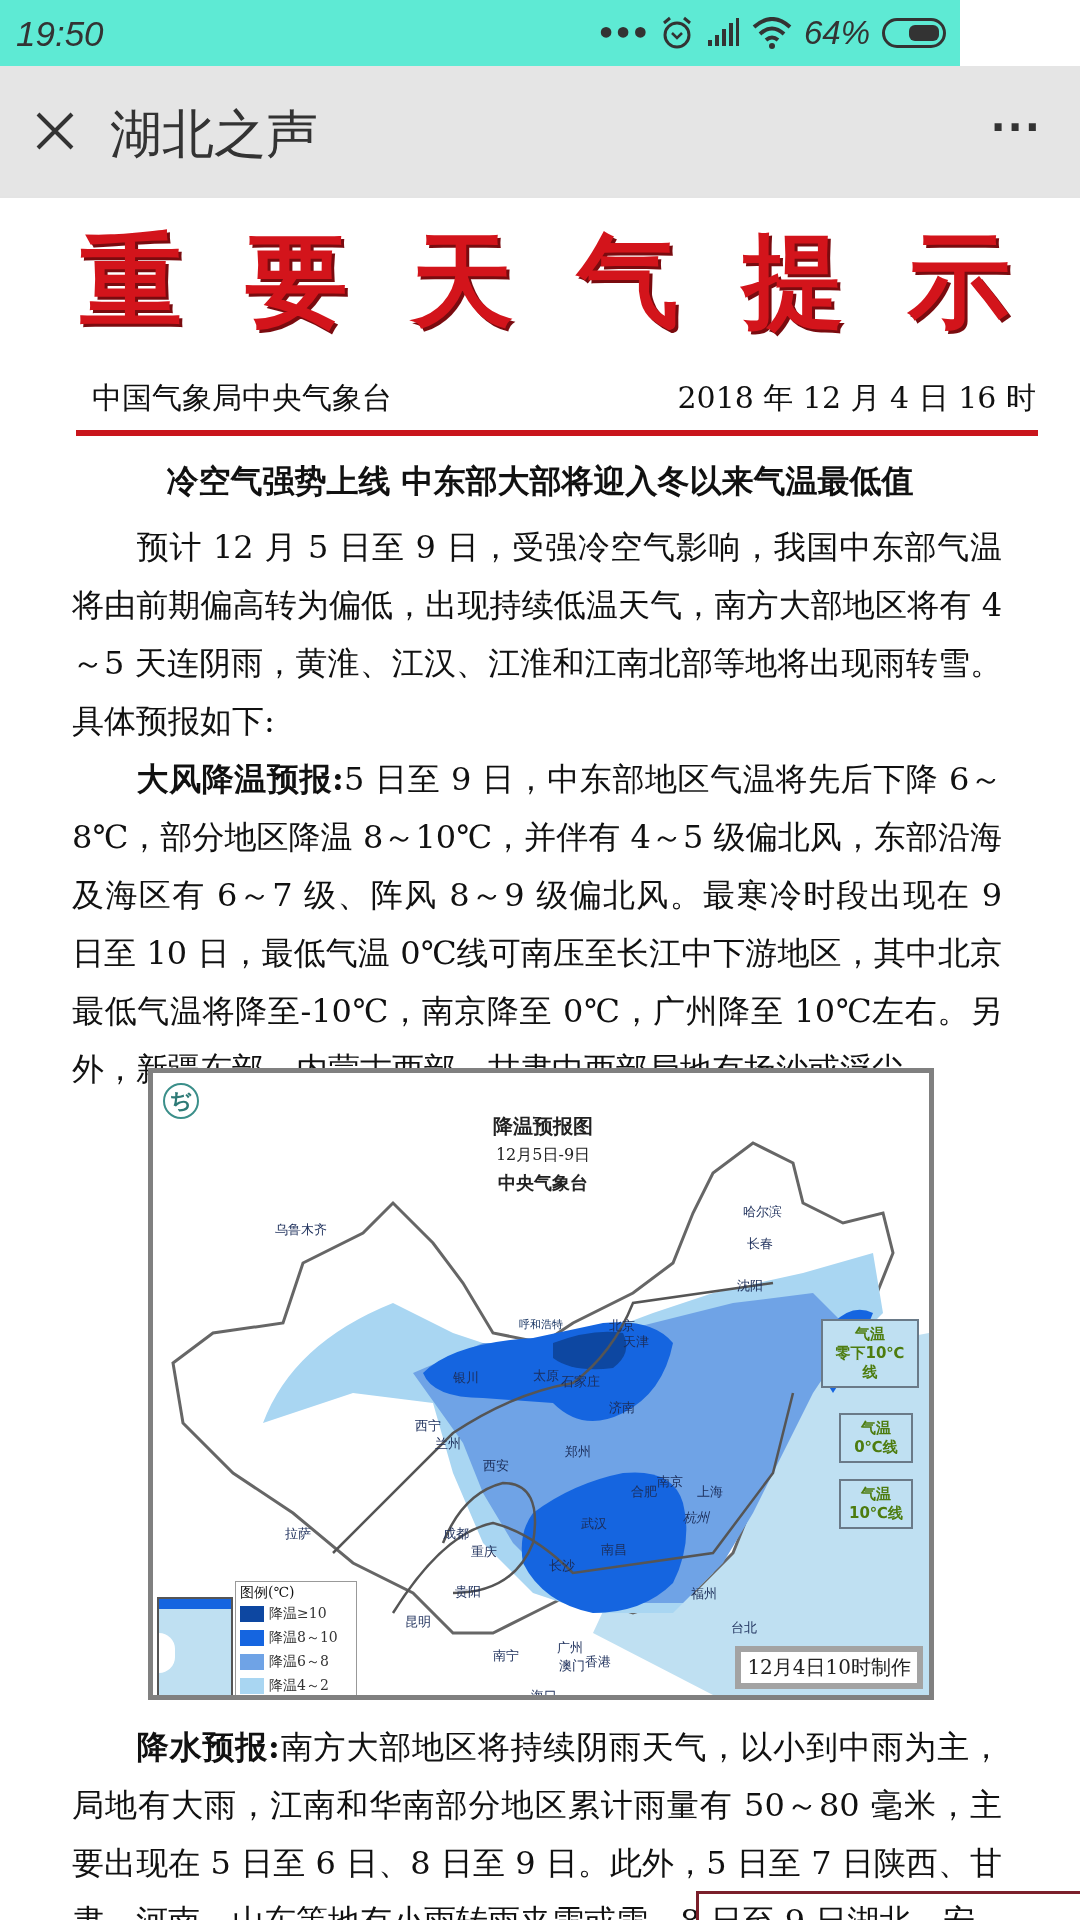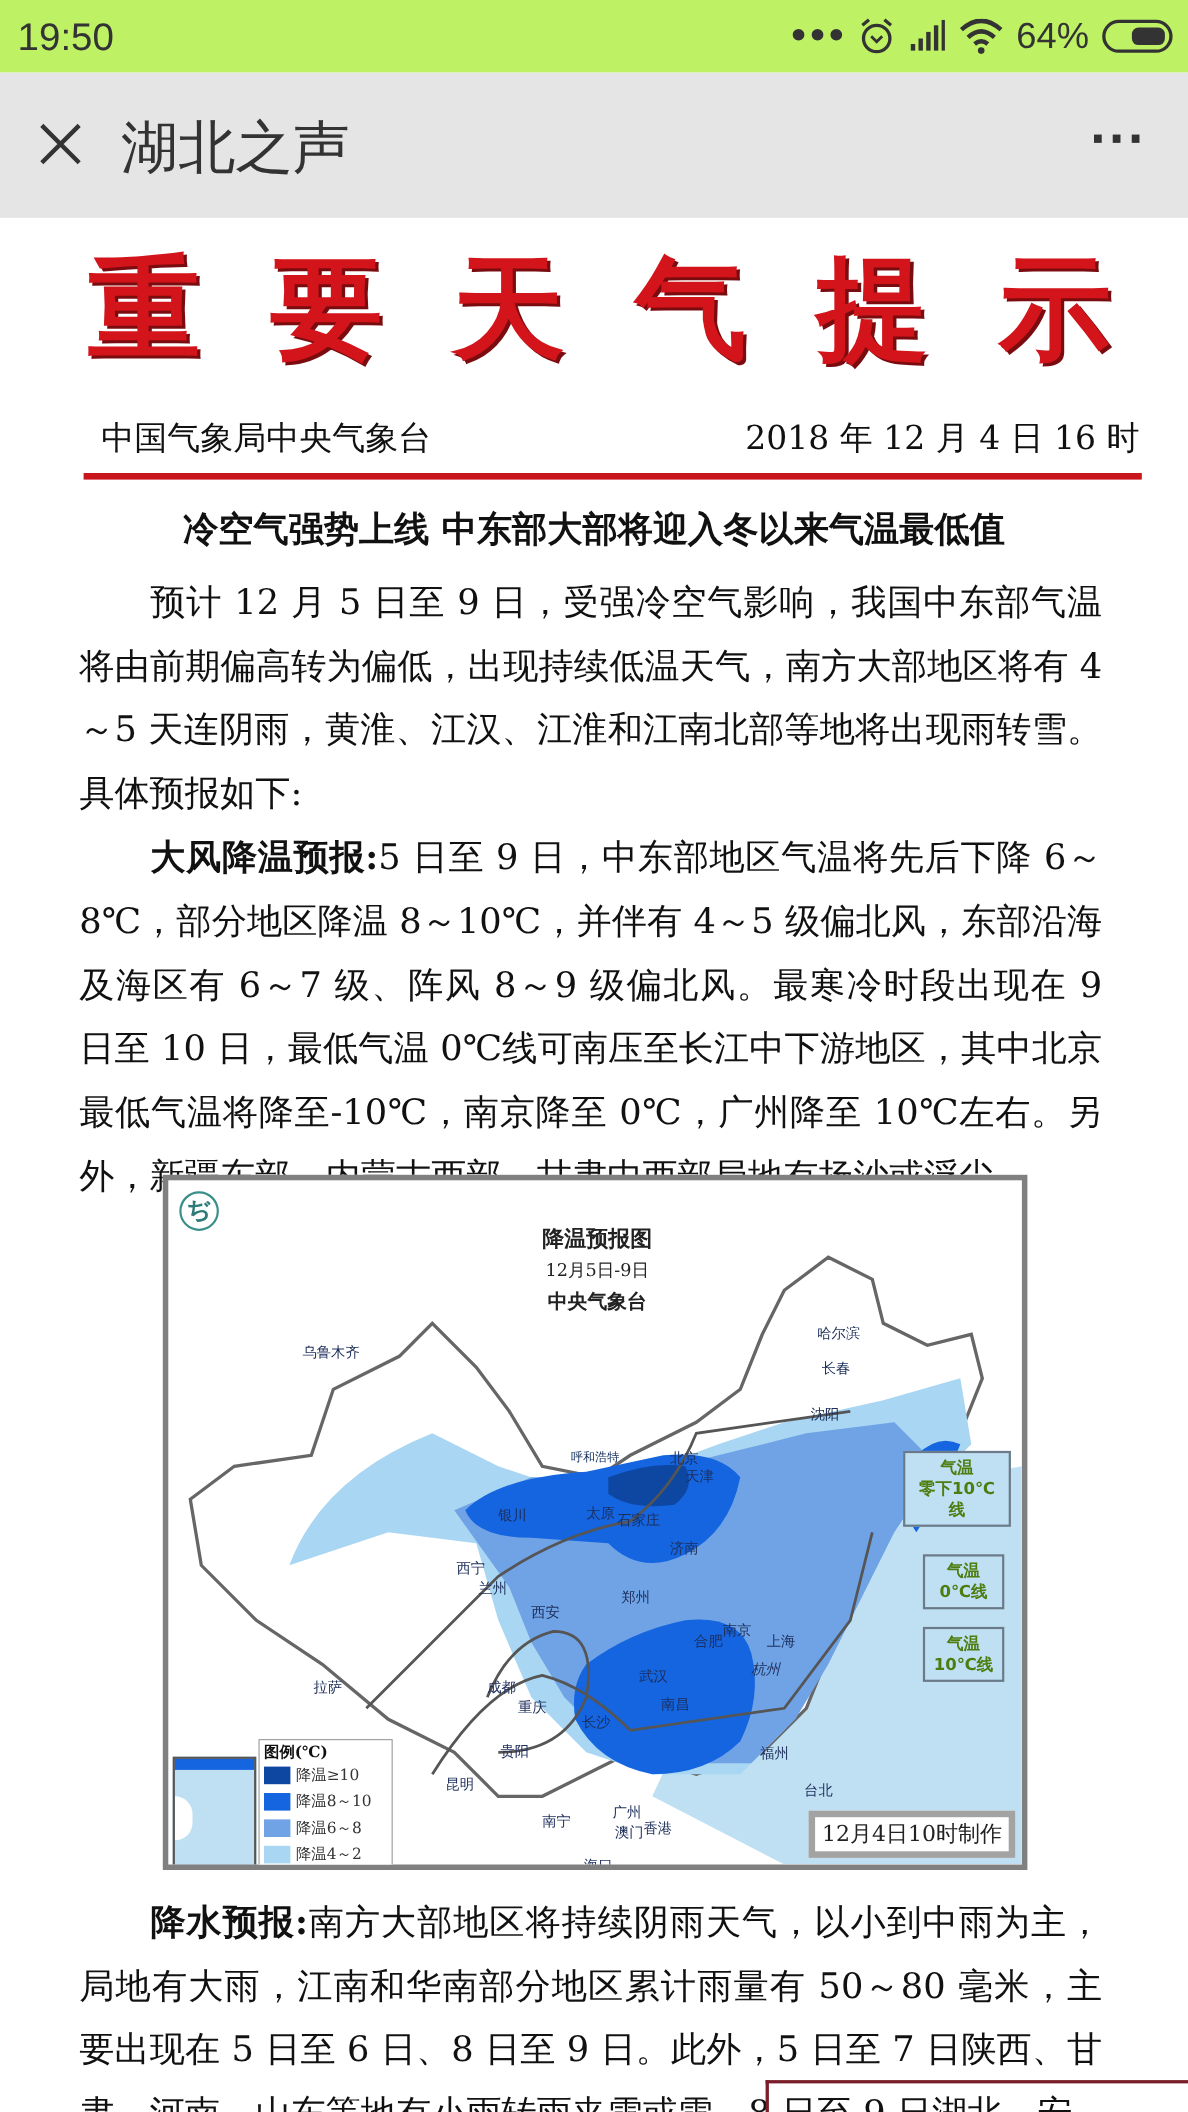--- a/index.html
+++ b/index.html
@@ -1,19 +1,19 @@
 <!DOCTYPE html>
 <html><head>
 <meta charset="utf-8">
 <style>
   * { box-sizing: border-box; margin: 0; padding: 0; }
   html, body { width: 1080px; height: 1920px; overflow: hidden; background: #ffffff; }
   body { font-family: "DejaVu Sans", "Liberation Sans", sans-serif; color: #111; position: relative; }
 
-  .statusbar { position: absolute; left: 0; top: 0; width: 1080px; height: 66px; background: #bef264; }
+  .statusbar { position: absolute; left: 0; top: 0; width: 960px; height: 66px; background: #5eead4; font-style: italic; }
   .statusbar .time { position: absolute; left: 16px; top: 14px; font-size: 35px; color: #333; font-family: "Liberation Sans", sans-serif; }
   .statusbar .right { position: absolute; right: 14px; top: 10px; height: 46px; display: flex; align-items: center; gap: 12px; color: #333; }
   .statusbar .dots { font-size: 30px; letter-spacing: -2px; font-weight: bold; }
   .statusbar .pct { font-size: 33px; font-family: "Liberation Sans", sans-serif; }
   .battery { width: 64px; height: 30px; border: 3px solid #333; border-radius: 15px; position: relative; }
   .battery .fill { position: absolute; right: 4px; top: 4px; width: 30px; height: 16px; background: #333; border-radius: 6px; }
 
   .navbar { position: absolute; left: 0; top: 66px; width: 1080px; height: 132px; background: #e5e5e5; border-bottom: 2px solid #e4e4e4; }
   .navbar .close { position: absolute; left: 30px; top: 40px; width: 50px; height: 50px; }
   .navbar .title { position: absolute; left: 110px; top: 34px; font-size: 52px; color: #333; }
@@ -34,21 +34,21 @@
   .para b { font-weight: bold; }
 
   .mapframe { position: absolute; left: 148px; top: 870px; width: 786px; height: 632px; border: 5px solid #808080; background: #ffffff; overflow: hidden; }
   .mapframe svg { position: absolute; left: 0; top: 0; }
   .maptitle { position: absolute; left: 290px; top: 40px; width: 200px; text-align: center; font-size: 20px; color: #222; font-weight: bold; }
   .mapsub { position: absolute; left: 290px; top: 72px; width: 200px; text-align: center; font-size: 16px; color: #222; font-family: "DejaVu Serif", serif; }
   .maporg { position: absolute; left: 290px; top: 98px; width: 200px; text-align: center; font-size: 18px; color: #222; font-weight: bold; }
   .city { position: absolute; font-size: 13px; color: #1c2e5a; white-space: nowrap; }
   .callout { position: absolute; background: #bfe0f2; border: 2px solid #6a7a88; font-size: 15px; font-weight: bold; color: #4d7c0f; text-align: center; line-height: 19px; padding: 4px 6px; }
   .legend { position: absolute; left: 82px; top: 508px; width: 122px; height: 118px; background: #fff; border: 1px solid #999; padding: 2px 4px; }
-  .legend .lt { font-size: 14px; font-weight: bold; font-family: "DejaVu Serif", serif; color: #111; }
+  .legend .lt { font-size: 14px; font-weight: normal; font-family: "DejaVu Serif", serif; color: #111; }
   .legend .row { display: flex; align-items: center; height: 24px; gap: 5px; }
   .legend .sw { width: 24px; height: 16px; }
   .legend .lbl { font-size: 14px; color: #333; font-family: "DejaVu Serif", serif; }
   .inset { position: absolute; left: 4px; top: 524px; width: 76px; height: 100px; border: 2px solid #555; background: #bfe0f2; overflow: hidden; }
   .stamp { position: absolute; right: 6px; bottom: 6px; background: #fff; border: 6px solid #a3a3a3; font-size: 20px; padding: 2px 6px; font-family: "DejaVu Serif", serif; color: #222; }
   .logo { position: absolute; left: 10px; top: 10px; width: 36px; height: 36px; border: 2px solid #3b8f8a; border-radius: 50%; color: #2d7a76; font-size: 22px; text-align: center; line-height: 32px; font-weight: bold; }
 
   .highlight-box { position: absolute; left: 696px; top: 1693px; width: 384px; height: 60px; border-left: 3px solid #7a1f2a; border-top: 3px solid #7a1f2a; }
 </style>
 </head>
@@ -158,21 +158,21 @@
     <span class="city" style="left:282px;top:362px;">兰州</span>
     <span class="city" style="left:412px;top:370px;">郑州</span>
     <span class="city" style="left:330px;top:384px;">西安</span>
     <span class="city" style="left:478px;top:410px;">合肥</span>
     <span class="city" style="left:504px;top:400px;">南京</span>
     <span class="city" style="left:544px;top:410px;">上海</span>
     <span class="city" style="left:530px;top:436px;font-style:italic;">杭州</span>
     <span class="city" style="left:428px;top:442px;">武汉</span>
     <span class="city" style="left:290px;top:452px;">成都</span>
     <span class="city" style="left:318px;top:470px;">重庆</span>
-    <span class="city" style="left:376px;top:484px;">长沙</span>
+    <span class="city" style="left:396px;top:484px;">长沙</span>
     <span class="city" style="left:448px;top:468px;">南昌</span>
     <span class="city" style="left:132px;top:452px;">拉萨</span>
     <span class="city" style="left:302px;top:510px;">贵阳</span>
     <span class="city" style="left:252px;top:540px;">昆明</span>
     <span class="city" style="left:538px;top:512px;">福州</span>
     <span class="city" style="left:578px;top:546px;">台北</span>
     <span class="city" style="left:340px;top:574px;">南宁</span>
     <span class="city" style="left:404px;top:566px;">广州</span>
     <span class="city" style="left:406px;top:584px;">澳门</span>
     <span class="city" style="left:432px;top:580px;">香港</span>

